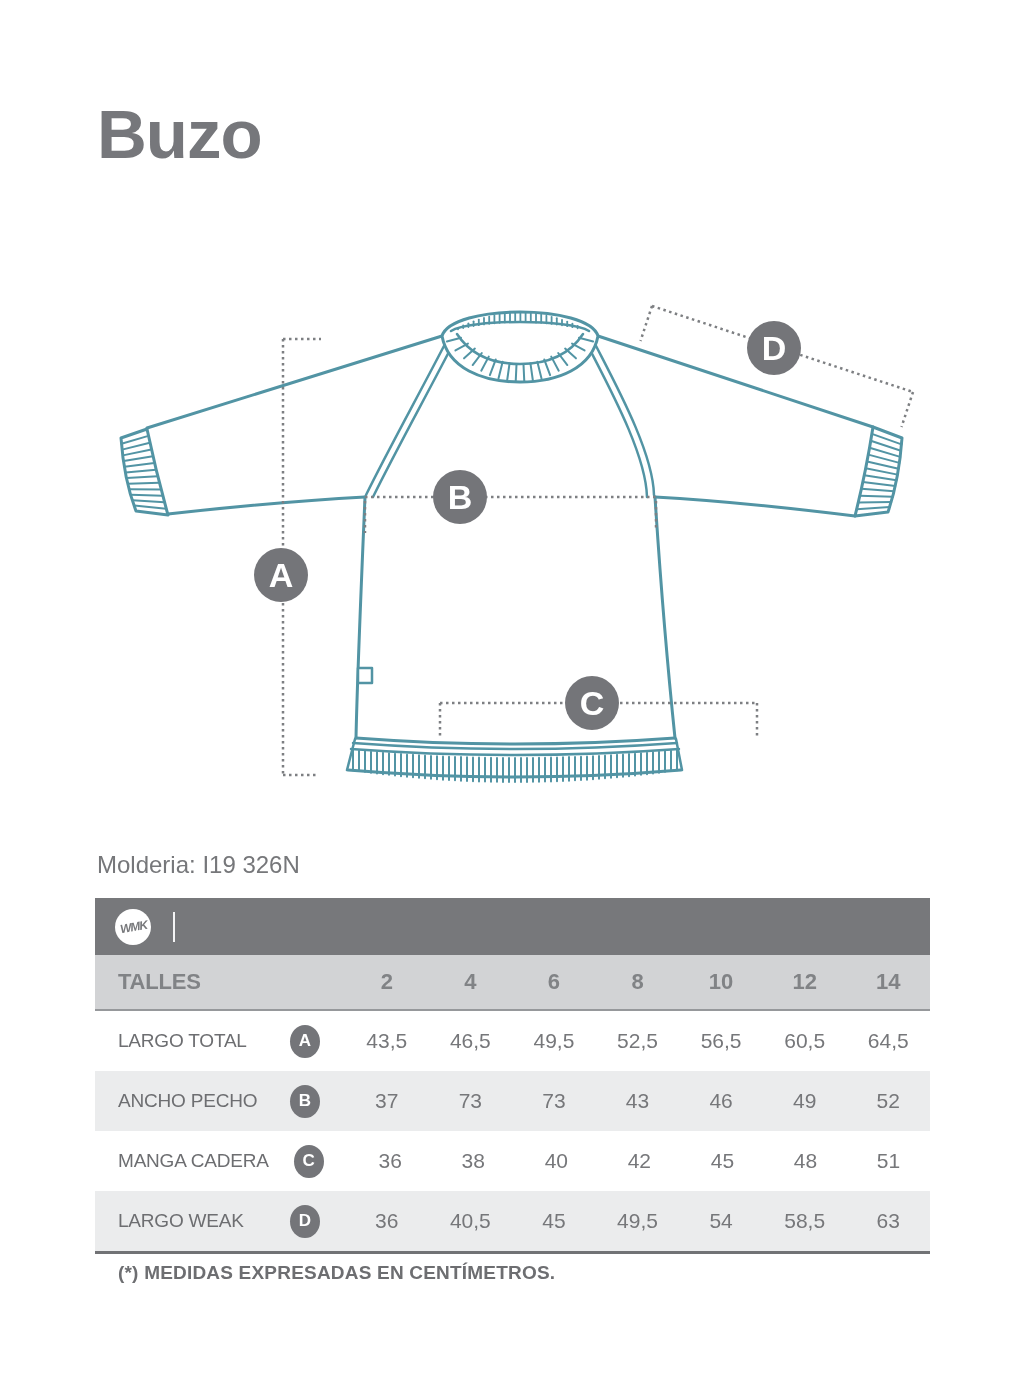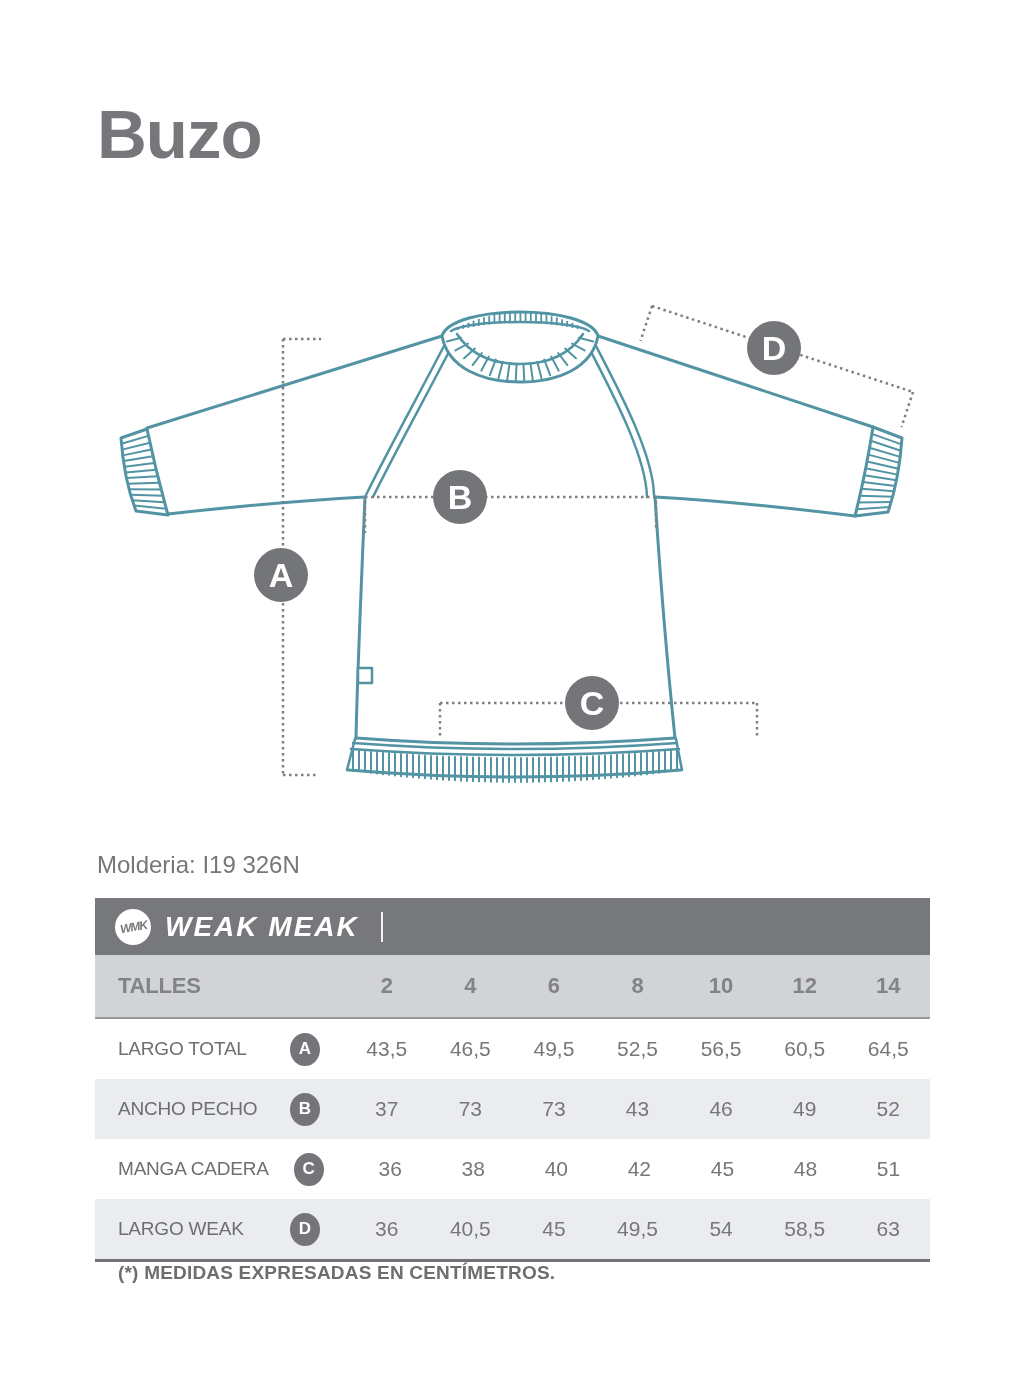--- a/index.html
+++ b/index.html
@@ -33,21 +33,21 @@
   .logo-mono{font-size:12px;font-weight:bold;font-style:italic;color:var(--header-bg);
     transform:rotate(-10deg);letter-spacing:-1px;}
   .brand{color:#fff;font-size:28px;font-weight:bold;font-style:italic;
     letter-spacing:2px;margin-left:14px;white-space:nowrap;}
   .hdivider{width:2px;height:30px;background:rgba(255,255,255,.92);
     margin-left:22px;margin-right:18px;flex:0 0 2px;}
   .htitle{color:#fff;font-size:23px;font-weight:normal;letter-spacing:.5px;
     white-space:nowrap;}
 
   .trow{display:flex;align-items:center;height:60px;background:#fff;}
-  .sizes-row{height:64px;background:var(--talles-bg);
+  .sizes-row{height:56px;background:var(--talles-bg);
     border-bottom:2px solid #96989b;}
   .trow.alt{background:var(--row-alt);}
   .cell{display:flex;align-items:center;justify-content:center;}
   .cell.label{flex:0 0 170px;justify-content:flex-start;padding-left:23px;
     font-size:19px;color:var(--label-tx);letter-spacing:-.2px;white-space:nowrap;}
   .cell.badgec{flex:0 0 80px;}
   .cell.val{flex:1;font-size:21px;color:var(--val-tx);}
   .sizes-row .cell.label{font-size:22px;font-weight:bold;color:var(--talles-tx);
     flex:0 0 250px;}
   .sizes-row .cell.val{font-size:22px;font-weight:bold;color:var(--talles-tx);}
@@ -262,21 +262,20 @@
     </svg>
   </div>
 
   <div class="molderia">Molderia: I19 326N</div>
 
   <div class="size-table">
     <div class="thead">
       <div class="logo-circle">
         <span class="logo-mono">WMK</span>
       </div>
-      <span class="brand">WEAK MEAK</span>
       <span class="hdivider"></span>
     </div>
     <div class="trow sizes-row">
       <div class="cell label">TALLES</div>
       <div style="display:flex;flex:1;align-self:stretch;">
           <div class="cell val" style="font-size: 22px; font-weight: bold; color: var(--talles-tx);">2</div>
           <div class="cell val" style="font-size: 22px; font-weight: bold; color: var(--talles-tx);">4</div>
           <div class="cell val" style="font-size: 22px; font-weight: bold; color: var(--talles-tx);">6</div>
           <div class="cell val" style="font-size: 22px; font-weight: bold; color: var(--talles-tx);">8</div>
           <div class="cell val" style="font-size: 22px; font-weight: bold; color: var(--talles-tx);">10</div>

